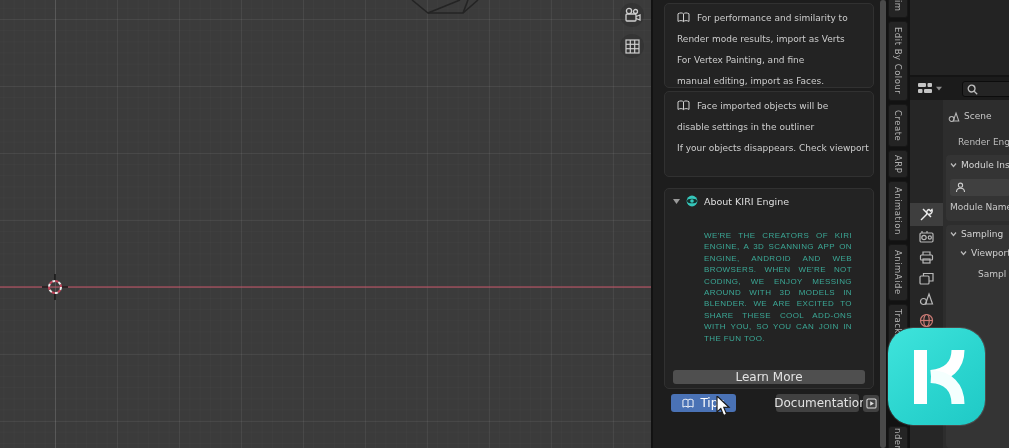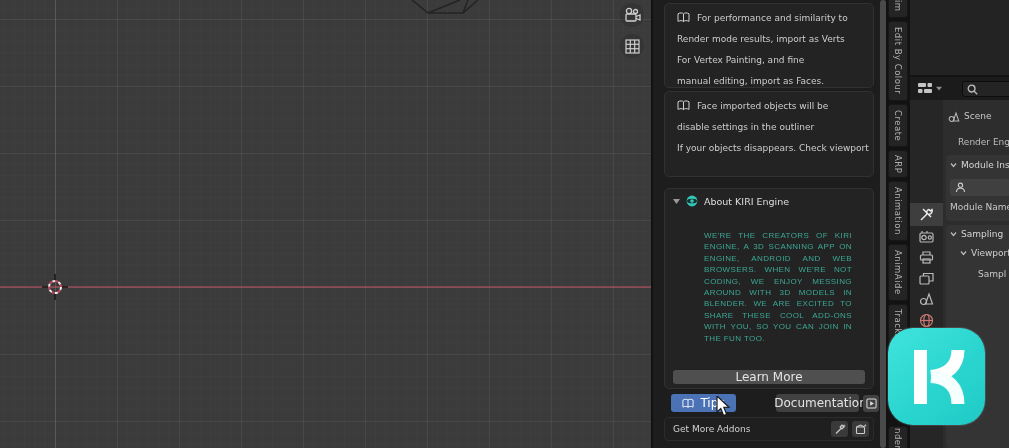--- a/index.html
+++ b/index.html
@@ -234,41 +234,20 @@
       <span>Documentation</span>
     </div>
 
     <div class="btn" id="btn-video">
       <svg width="11" height="11" viewBox="0 0 12 12">
         <rect x="1" y="1" width="10" height="10" rx="1.5" fill="none" stroke="#dedede" stroke-width="1.1"></rect>
         <polygon points="4.6,3.6 8.6,6 4.6,8.4" fill="#dedede"></polygon>
       </svg>
     </div>
 
-    <div id="getmore">
-      <span class="lbl">Get More Addons</span>
-      <div class="sq-btn">
-        <svg width="12" height="12" viewBox="0 0 12 12">
-          <g stroke="#cccccc" stroke-width="1.2" fill="none">
-            <path d="M2,10.5 L7,5.5"></path>
-            <path d="M6.2,4 L8,2.2 L9.8,4 L8,5.8 Z"></path>
-          </g>
-          <path d="M10,1 L10.5,2.5 L12,3 L10.5,3.5 L10,5 L9.5,3.5 L8,3 L9.5,2.5 Z" fill="#cccccc"></path>
-        </svg>
-      </div>
-      <div class="sq-btn">
-        <svg width="12" height="12" viewBox="0 0 12 12">
-          <g stroke="#cccccc" stroke-width="1.1" fill="none">
-            <rect x="1.5" y="4" width="8" height="6.5" rx="0.8"></rect>
-            <path d="M1.5,4 L5.5,2 L9.5,4"></path>
-          </g>
-          <path d="M10.2,0.8 L10.6,2 L11.8,2.4 L10.6,2.8 L10.2,4 L9.8,2.8 L8.6,2.4 L9.8,2 Z" fill="#cccccc"></path>
-        </svg>
-      </div>
-    </div>
 
     <div id="nscroll"></div>
   </div>
 
   <div id="tabstrip">
     <div class="vtab" style="top:-7px;height:25px">
         <span>im</span>
       </div>
     <div class="vtab" style="top:21px;height:80px">
         <span>Edit By Colour</span>

